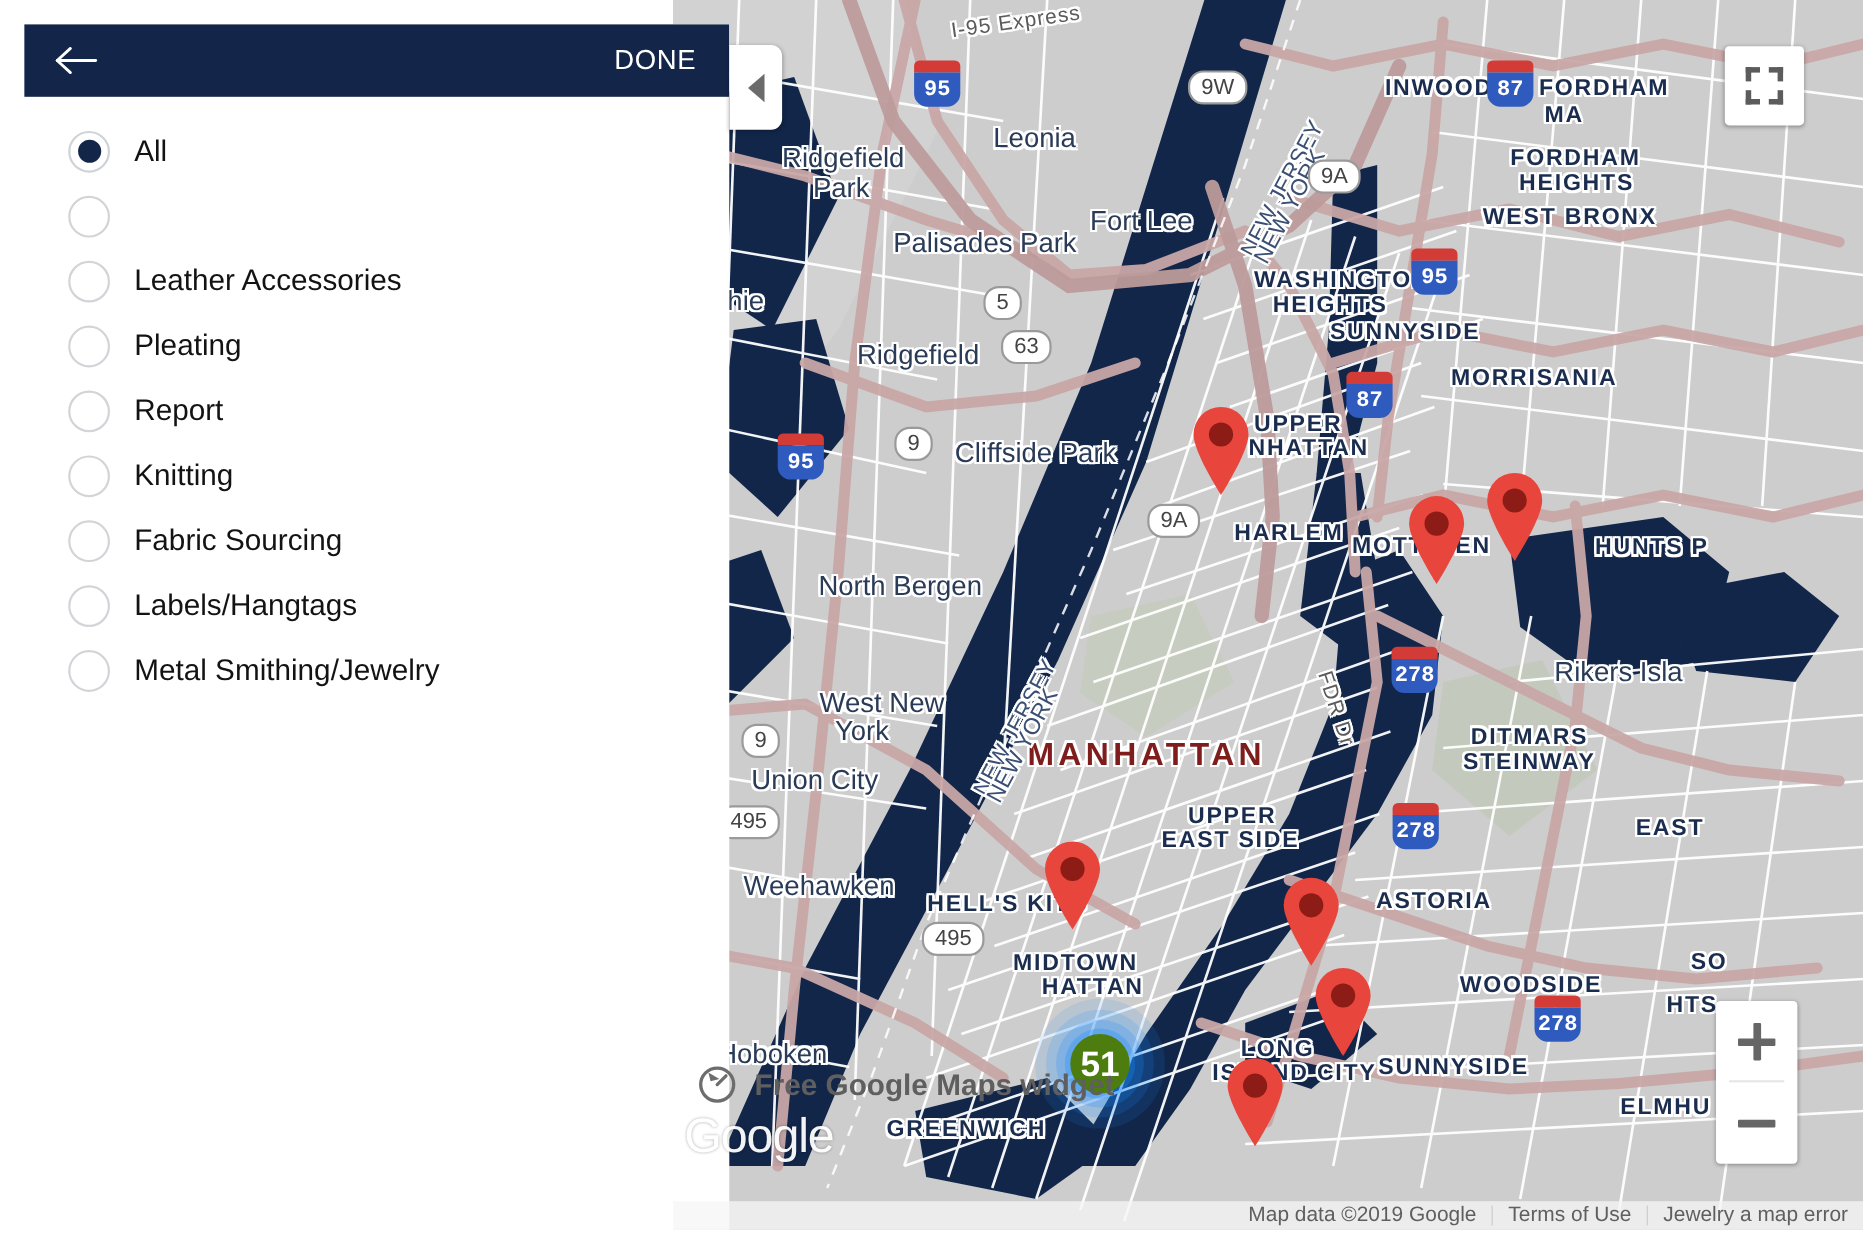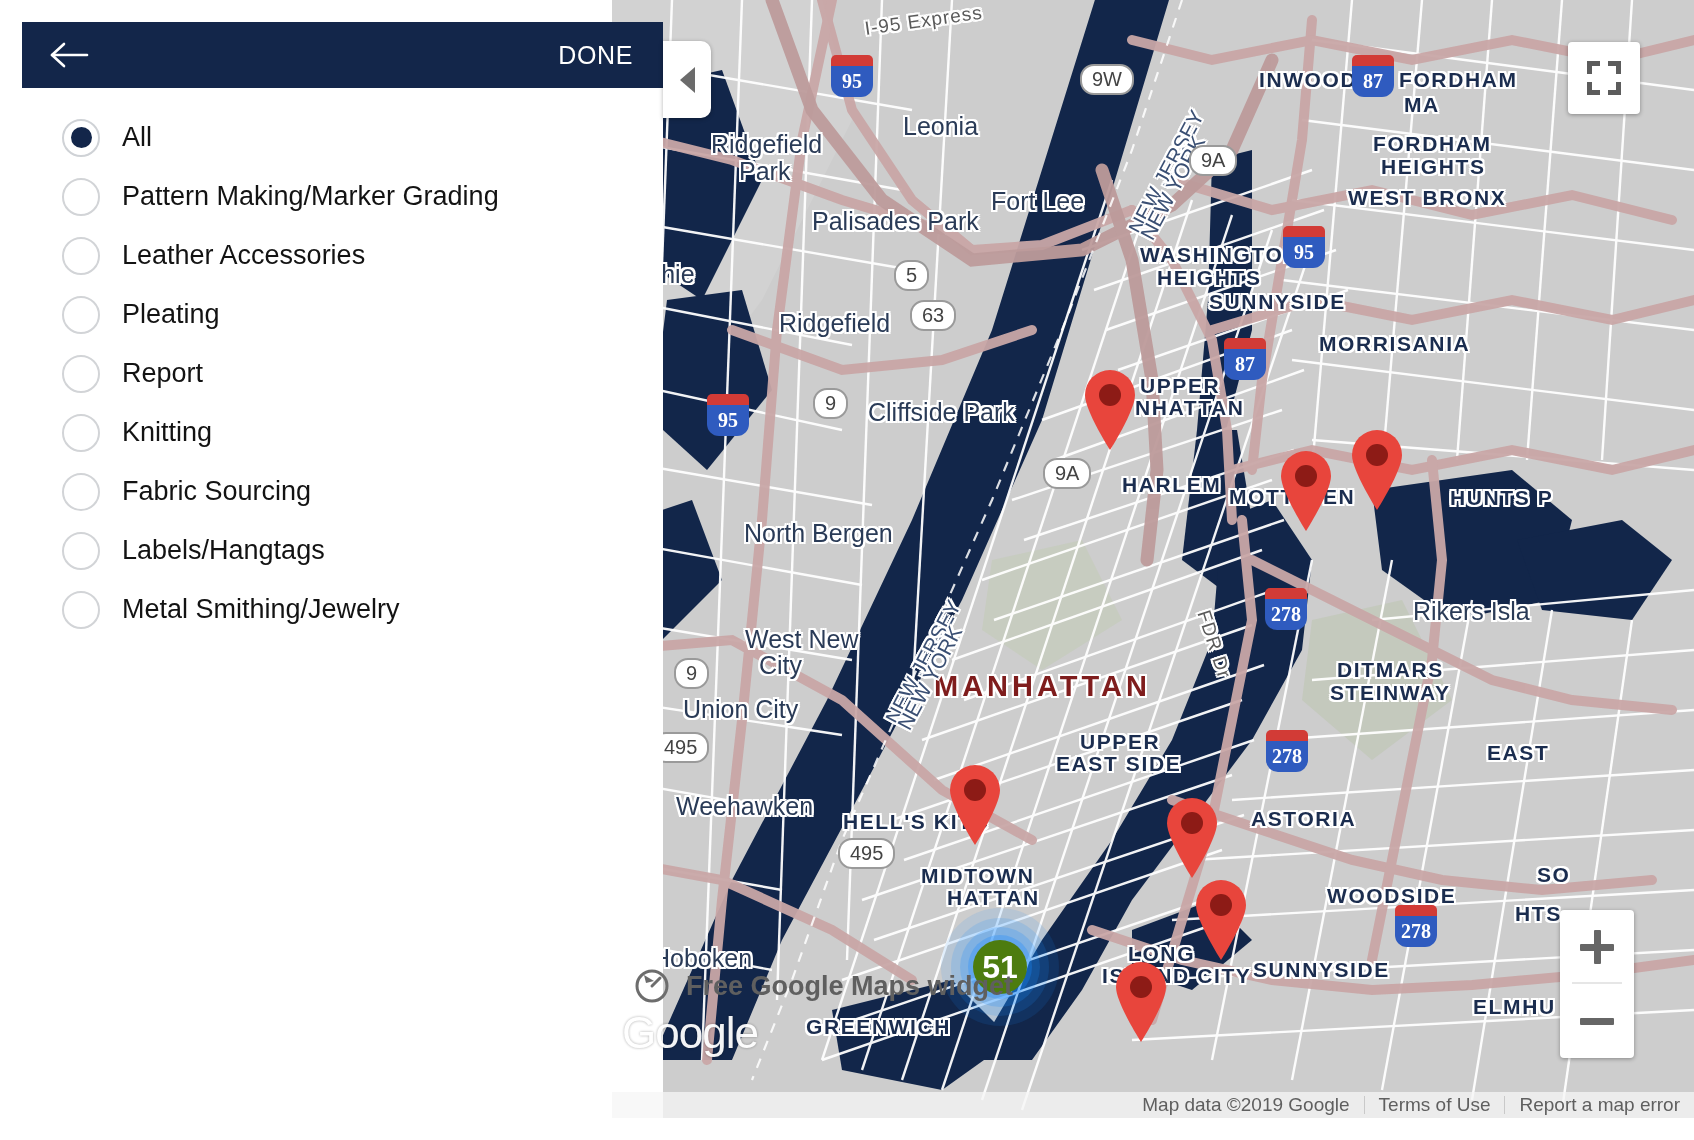--- a/index.html
+++ b/index.html
@@ -285,21 +285,21 @@
     position: absolute;
     width: 42px; height: 42px;
     z-index: 32;
     pointer-events: none;
   }
   .shield-interstate .si-top { height: 11px; background: #d23b36; border-radius: 5px 5px 0 0; }
   .shield-interstate .si-body {
     height: 31px; background: #2f5bbf; border-radius: 0 0 12px 12px;
     color: #fff; font-size: 20px; font-weight: bold;
     display: flex; align-items: center; justify-content: center;
-    font-family: Liberation Serif, serif;
+    font-family: Liberation Mono, monospace;
   }
 </style>
 </head>
 <body>
 
 <div id="root">
 
   <div id="map">
     <svg id="map-canvas" viewBox="0 0 1082 1118" preserveAspectRatio="none">
       <defs>
@@ -467,21 +467,21 @@
         <div class="mlabel place" style="left: 256px; top: 398px;">Cliffside Park</div>
         <div class="mlabel neigh" style="left: 528px; top: 374px;">UPPER</div>
         <div class="mlabel neigh" style="left: 523px; top: 396px;">NHATTAN</div>
         <div class="mlabel neigh" style="left: 510px; top: 473px;">HARLEM</div>
         <div class="mlabel neigh" style="left: 617px; top: 485px;">MOTT</div>
         <div class="mlabel neigh" style="left: 711px; top: 485px;">EN</div>
         <div class="mlabel neigh" style="left: 838px; top: 486px;">HUNTS P</div>
         <div class="mlabel place" style="left: 132px; top: 519px;">North Bergen</div>
         <div class="mlabel place" style="left: 801px; top: 597px;">Rikers Isla</div>
         <div class="mlabel place" style="left: 133px; top: 625px;">West New</div>
-        <div class="mlabel place" style="left: 147px; top: 651px;">City</div>
+        <div class="mlabel place" style="left: 147px; top: 651px;">York</div>
         <div class="mlabel place" style="left: 71px; top: 695px;">Union City</div>
         <div class="mlabel big" style="left: 322px; top: 670px;">MANHATTAN</div>
         <div class="mlabel neigh" style="left: 468px; top: 730px;">UPPER</div>
         <div class="mlabel neigh" style="left: 444px; top: 752px;">EAST SIDE</div>
         <div class="mlabel neigh" style="left: 725px; top: 658px;">DITMARS</div>
         <div class="mlabel neigh" style="left: 718px; top: 681px;">STEINWAY</div>
         <div class="mlabel neigh" style="left: 875px; top: 741px;">EAST</div>
         <div class="mlabel place" style="left: 64px; top: 792px;">Weehawken</div>
         <div class="mlabel neigh" style="left: 231px; top: 810px;">HELL'S KITC</div>
         <div class="mlabel neigh" style="left: 639px; top: 807px;">ASTORIA</div>
@@ -638,42 +638,41 @@
     <span class="wb-label">Free Google Maps widget</span>
   </div>
 
   <div id="google-watermark">Google</div>
 
   <div id="attribution">
     <span class="attr-item">Map data ©2019 Google</span>
     <span class="attr-sep"></span>
     <span class="attr-item attr-link">Terms of Use</span>
     <span class="attr-sep"></span>
-    <span class="attr-item attr-link">Report a map error</span>
+    <span class="attr-item attr-link">Jewelry a map error</span>
   </div>
 
   <div id="panel">
     <div id="panel-header">
       <div id="back-button">
         <svg width="40" height="30" viewBox="0 0 40 30">
           <path d="M2 15 H37" stroke="#ffffff" stroke-width="2.6" stroke-linecap="round"></path>
           <path d="M14 4 L2 15 L14 26" stroke="#ffffff" stroke-width="2.6" fill="none" stroke-linecap="round" stroke-linejoin="round"></path>
         </svg>
       </div>
       <button id="done-button">DONE</button>
     </div>
 
     <div id="options-list">
         <div class="option-row">
           <span class="radio checked"></span>
           <span class="option-label">All</span>
         </div>
         <div class="option-row">
           <span class="radio"></span>
-          <span class="option-label">Pattern Making/Marker Grading</span>
         </div>
         <div class="option-row">
           <span class="radio"></span>
           <span class="option-label">Leather Accessories</span>
         </div>
         <div class="option-row">
           <span class="radio"></span>
           <span class="option-label">Pleating</span>
         </div>
         <div class="option-row">

